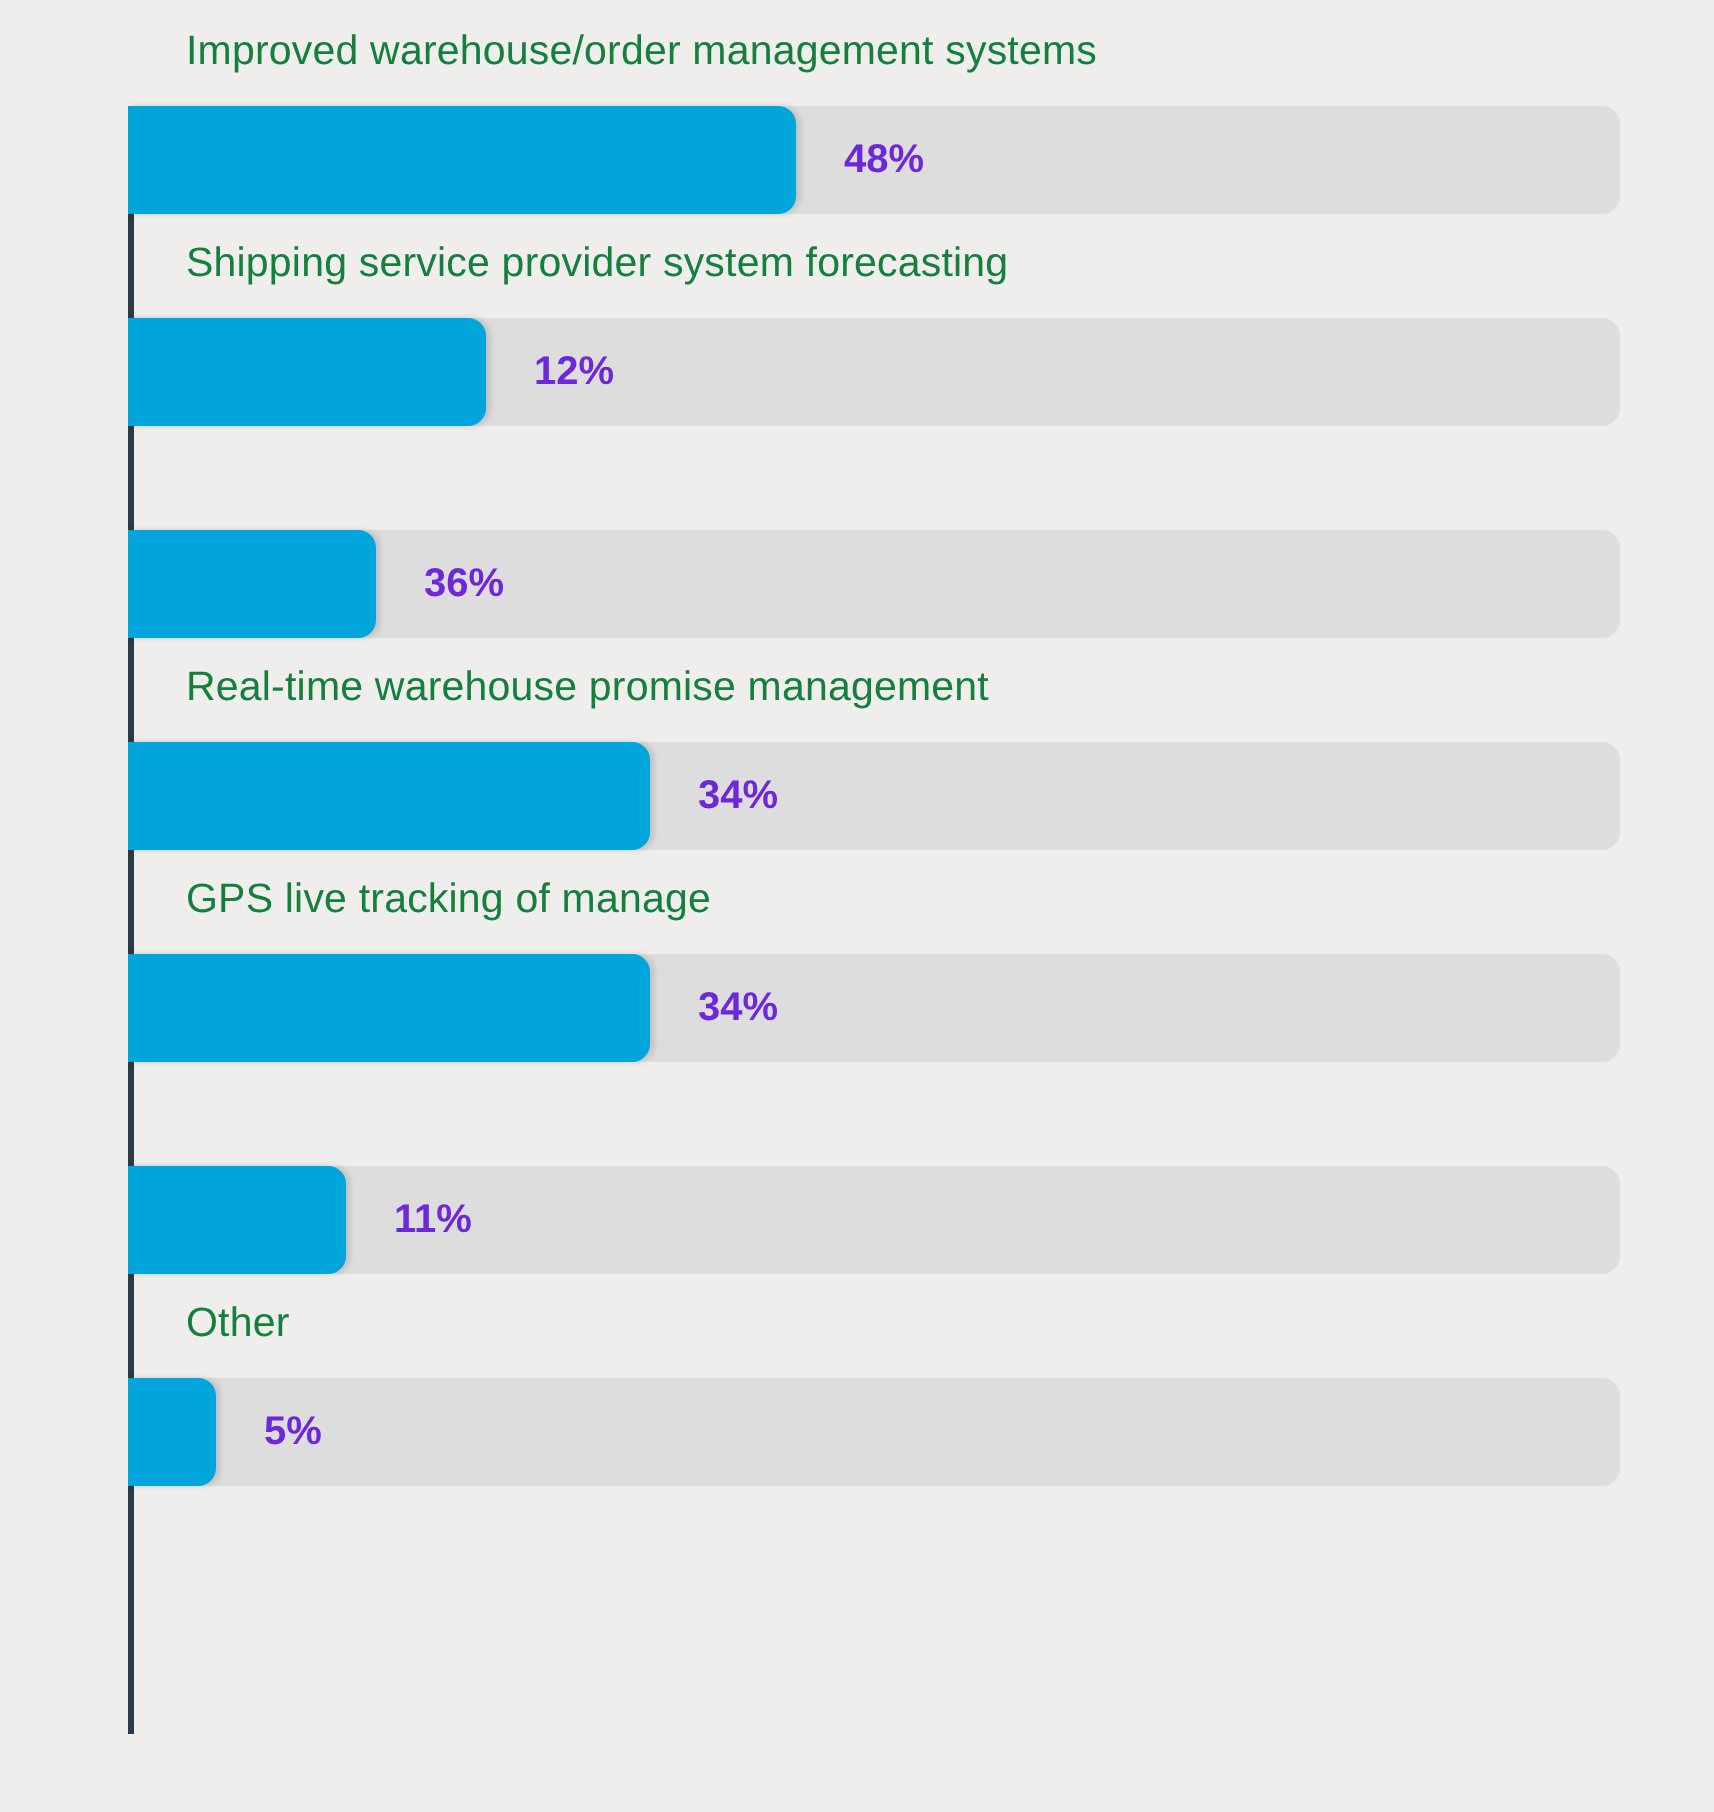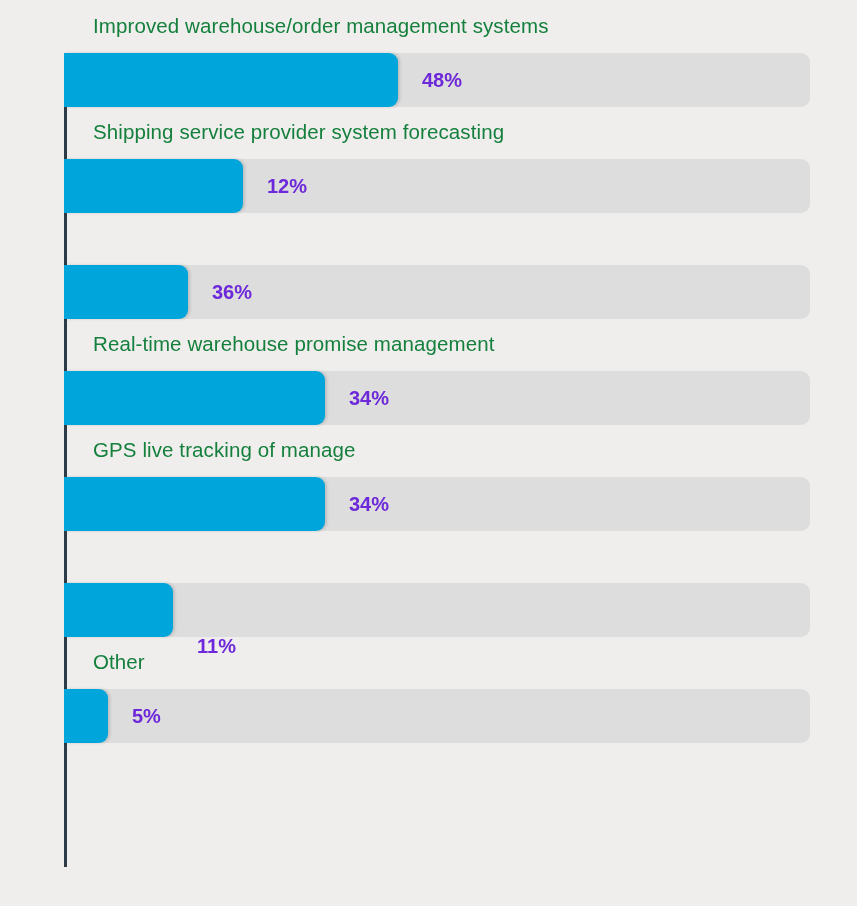--- a/index.html
+++ b/index.html
@@ -127,21 +127,21 @@
         <div class="row-label">GPS live tracking of manage</div>
         <div class="bar-track" style="width: 746px;">
           <div class="bar-fill" style="width: 261px;"></div>
         </div>
         <div class="bar-value" style="left: 349px;">34%</div>
       </div>
       <div class="chart-row">
         <div class="bar-track" style="width: 746px;">
           <div class="bar-fill" style="width: 109px;"></div>
         </div>
-        <div class="bar-value" style="left: 197px; margin-top: 36px;">11%</div>
+        <div class="bar-value" style="left: 197px;">11%</div>
       </div>
       <div class="chart-row">
         <div class="row-label">Other</div>
         <div class="bar-track" style="width: 746px;">
           <div class="bar-fill" style="width: 44px;"></div>
         </div>
         <div class="bar-value" style="left: 132px;">5%</div>
       </div>
     </div>
 

